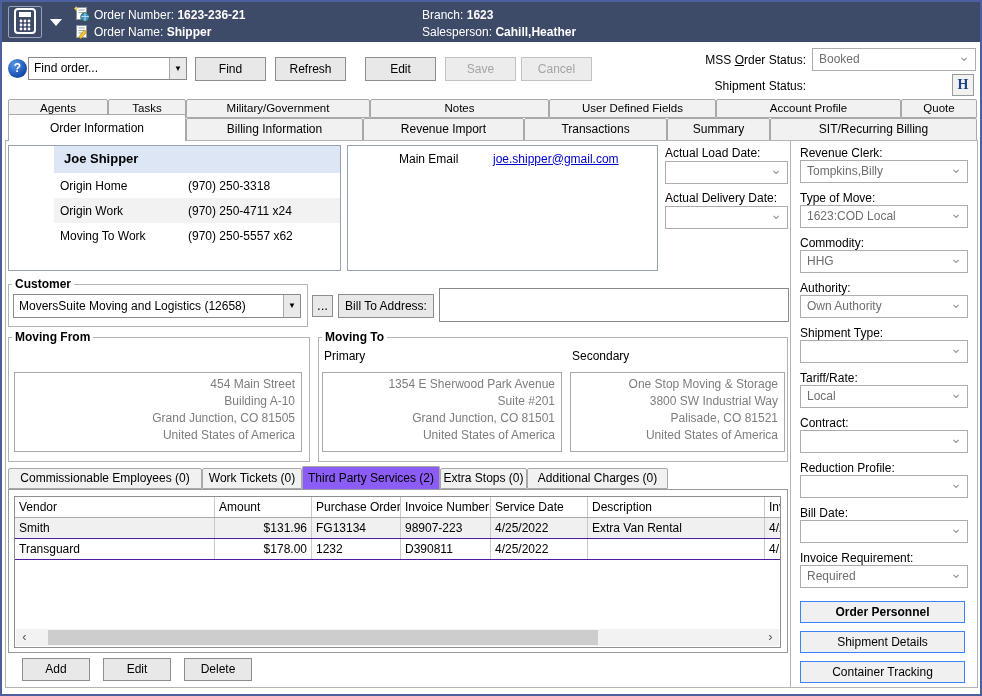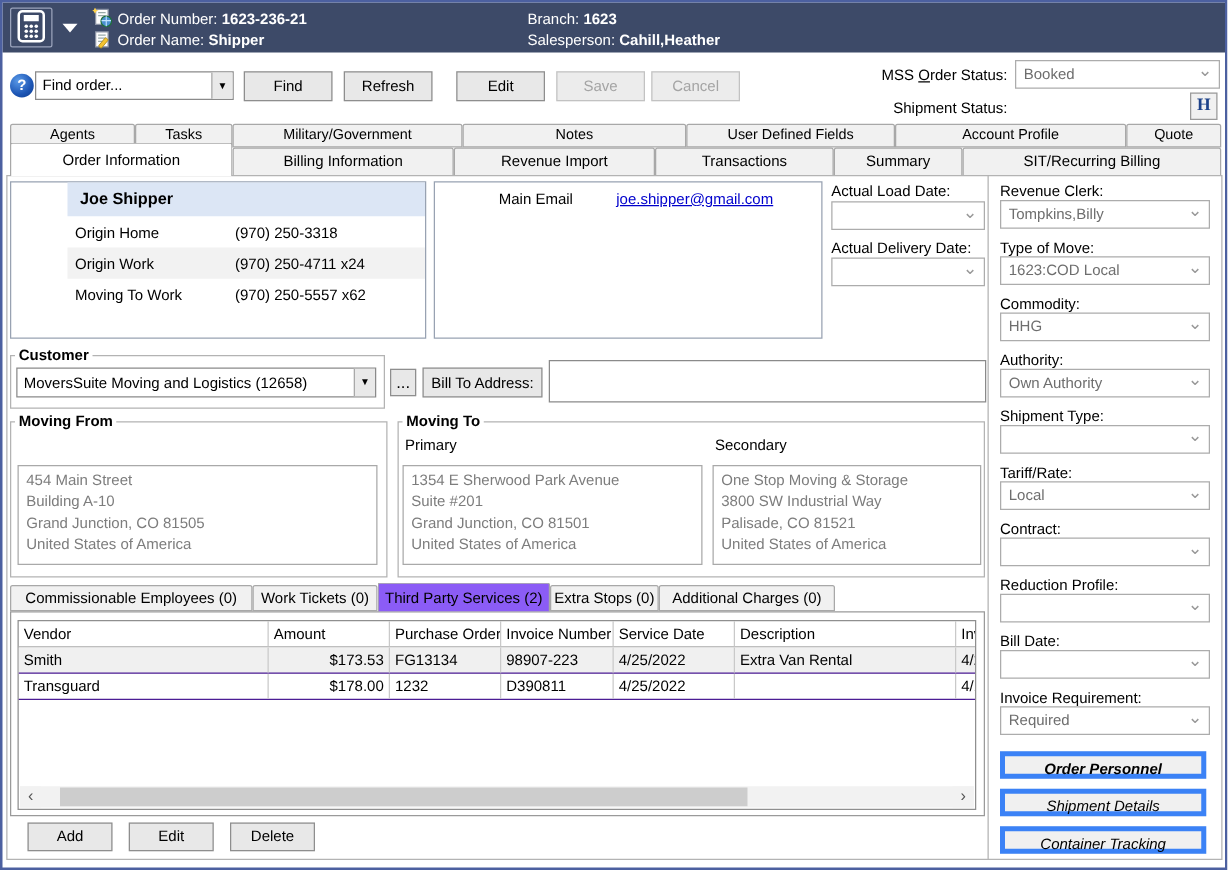--- a/index.html
+++ b/index.html
@@ -80,21 +80,21 @@
   .prow { height:25px; display:flex; align-items:center; }
   .prow.alt { background:#f2f2f2; }
   .prow .pl { padding-left:6px; width:134px; }
   .prow .pv { white-space:nowrap; }
   .erow .pl { width:100px; }
   a.email-link { color:#0000cc; text-decoration:underline; }
   
   .grp { position:absolute; border:1px solid #b3b3b3; }
   .grp-label { position:absolute; font-weight:bold; background:#fff; padding:0 3px; white-space:nowrap; }
   .addr-box { position:absolute; border:1px solid #a9a9a9; background:#fff;
-    color:#7d7d7d; padding:3px 6px; line-height:17px; white-space:pre-line; overflow:hidden; }
+    color:#7d7d7d; padding:3px 6px; line-height:17px; white-space:pre-line; overflow:hidden;text-align:right; }
   .sublabel { position:absolute; white-space:nowrap; }
   .textbox { position:absolute; background:#fff; border:1px solid #8a8a8a; }
   
   .subtab { position:absolute; top:468px; height:21px; background:#f1f1f1; border:1px solid #a8a8a8;
     text-align:center; line-height:19px; white-space:nowrap; overflow:hidden; border-radius:2px 2px 0 0; }
   .subtab.active { top:466px; height:23px; line-height:22px; background:#8b5cf6; border-bottom:none; z-index:3; }
   
   .grid-container { position:absolute; left:8px; top:489px; width:780px; height:164px;
     border:1px solid #9a9a9a; background:#fff; }
   .table-box { position:absolute; left:5px; top:6px; width:767px; height:152px; border:1px solid #8f8f8f; background:#fff; }
@@ -103,22 +103,22 @@
   .trow .cell.num { text-align:right; }
   .trow.thead { font-weight:normal; border-bottom:1px solid #ababab; }
   .trow.alt { background:#f0f0f0; }
   .c0{width:200px;} .c1{width:97px;} .c2{width:89px;} .c3{width:90px;} .c4{width:97px;} .c5{width:177px;} .c6{flex:1; border-right:none !important;}
   
   .hscroll { position:absolute; left:1px; right:1px; bottom:1px; height:17px; background:#f2f2f2; }
   .hs-arrow { position:absolute; top:0; width:17px; height:17px; text-align:center; line-height:15px; color:#555; font-size:13px; background:#f2f2f2; }
   .hs-thumb { position:absolute; left:32px; top:1px; width:550px; height:15px; background:#cdcdcd; }
   
   .rlabel { position:absolute; left:800px; white-space:nowrap; }
-  .rbtn { position:absolute; left:800px; width:165px; height:22px; background:#f0f0f0; border:4px solid #3b82f6;
-    text-align:center; line-height:20px; font-size:12px;font-style:italic; }
+  .rbtn { position:absolute; left:800px; width:165px; height:22px; background:#f0f0f0; border:1px solid #3b82f6;
+    text-align:center; line-height:20px; font-size:12px; }
   .rbtn.strong { font-weight:bold; }
   .small-btn { position:absolute; background:#e8e8e8; border:1px solid #8e8e8e; text-align:center; }
   u.mn { text-decoration: underline; }
 </style>
 </head>
 <body>
 
 <div class="titlebar">
   <div class="appicon-box">
     <span>
@@ -292,21 +292,21 @@
       <div class="cell c0">Vendor</div>
       <div class="cell c1">Amount</div>
       <div class="cell c2">Purchase Order</div>
       <div class="cell c3">Invoice Number</div>
       <div class="cell c4">Service Date</div>
       <div class="cell c5">Description</div>
       <div class="cell c6">Invo</div>
     </div>
     <div class="trow alt" style="top:21px;">
       <div class="cell c0">Smith</div>
-      <div class="cell c1 num">$173.53</div>
+      <div class="cell c1 num">$131.96</div>
       <div class="cell c2">FG13134</div>
       <div class="cell c3">98907-223</div>
       <div class="cell c4">4/25/2022</div>
       <div class="cell c5">Extra Van Rental</div>
       <div class="cell c6">4/25</div>
     </div>
     <div class="trow" style="top:42px;">
       <div class="cell c0">Transguard</div>
       <div class="cell c1 num">$178.00</div>
       <div class="cell c2">1232</div>

